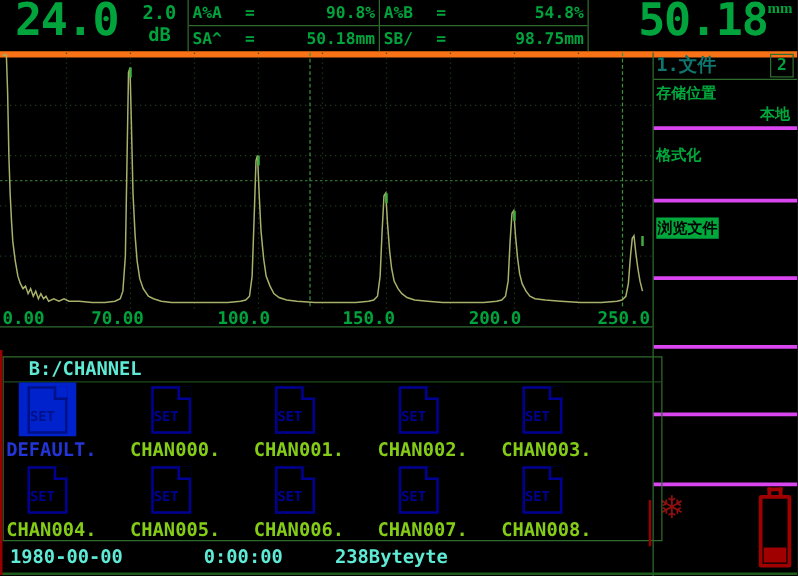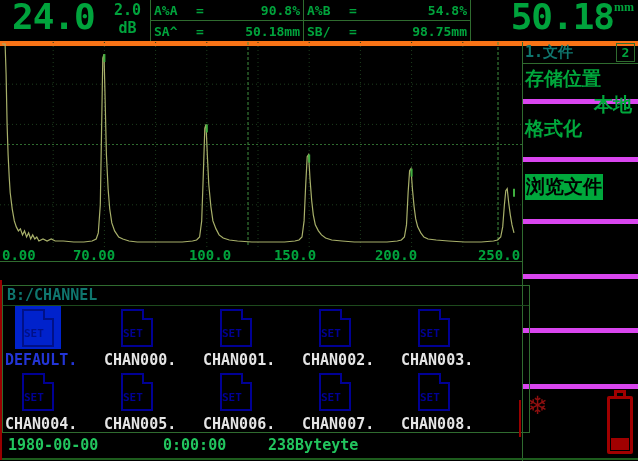--- a/index.html
+++ b/index.html
@@ -25,46 +25,46 @@
   .xlabels{position:absolute;left:0;top:247px;width:522px;height:14px;}
   .xlabel{position:absolute;top:0;font-size:14px;color:#00a33c;transform:translateX(-50%);white-space:nowrap;}
   .xlabel.first{transform:none;}
   .axis-line{position:absolute;left:0;top:261px;width:522px;height:1px;background:#2f6b2f;}
   
   .sidebar{position:absolute;left:522px;top:42px;width:116px;height:419px;border-left:1px solid #2f6b2f;box-sizing:border-box;}
   .sb-header{position:relative;height:21px;border-bottom:1px solid #2f6b2f;}
   .sb-title{position:absolute;left:2px;top:1px;font-size:15px;color:#0f766e;}
   .sb-page{position:absolute;right:3px;top:1px;width:17px;height:17px;border:1px solid #2f6b2f;
            font-size:13px;color:#00a33c;text-align:center;line-height:17px;}
-  .sb-item{position:relative;border-bottom:5px solid #d946ef;box-sizing:border-box;
-           font-size:19px;color:#00a83c;padding:2px 2px 0 2px;}
+  .sb-item{position:relative;border-bottom:3px solid #d946ef;box-sizing:border-box;
+           font-size:12px;color:#00a83c;padding:2px 2px 0 2px;}
   .sb-item .sb-value{text-align:right;padding-right:4px;}
   .sb-sel{background:#00a83c;color:#000;display:inline-block;padding:0 1px;}
   .sb-status{position:relative;height:72px;}
   .freeze-icon{position:absolute;left:4px;top:2px;font-size:25px;color:#8f0f0f;font-family:"DejaVu Sans",sans-serif;}
   .battery{position:absolute;right:5px;top:7px;width:20px;height:52px;border:3px solid #a00000;border-radius:2px;}
   .battery:before{content:"";position:absolute;top:-9px;left:4px;width:6px;height:4px;border:3px solid #a00000;border-bottom:none;}
   .battery-fill{position:absolute;left:1px;right:1px;bottom:1px;height:12px;background:#a00000;}
   
   .dialog{position:absolute;left:2px;top:285px;width:528px;height:148px;border:1px solid #2f6b2f;box-sizing:border-box;}
-  .dlg-path{height:19px;font-size:15px;color:#0f766e;padding-left:4px;border-bottom:1px solid #1d4a1d;}
+  .dlg-path{height:19px;font-size:15px;color:#5eead4;padding-left:20px;border-bottom:1px solid #1d4a1d;}
   .file-grid{position:absolute;left:2px;top:20px;width:520px;}
   .file-cell{position:absolute;width:99px;}
   .icon-wrap{width:46px;height:43px;margin-left:10px;display:flex;align-items:center;justify-content:center;}
   .icon-wrap.sel{background:#0022cc;}
   .set-icon{position:relative;width:28px;height:34px;border:2px solid #000095;color:#000095;}
   .set-icon .fold{position:absolute;top:-2px;right:-2px;width:9px;height:9px;background:#000;
                   border-left:2px solid #000095;border-bottom:2px solid #000095;}
   .set-icon .set-txt{position:absolute;left:0;right:0;bottom:5px;font-size:11px;}
   .icon-wrap.sel .set-icon{border-color:#001188;color:#001188;}
   .icon-wrap.sel .set-icon .fold{background:#0022cc;border-color:#001188;}
-  .file-label{margin-top:2px;font-size:15px;color:#e5e5e5;white-space:nowrap;}
+  .file-label{margin-top:2px;font-size:15px;color:#84cc16;white-space:nowrap;}
   .file-label.sel{color:#2335d6;}
   
-  .statusbar{position:absolute;left:0;top:436px;width:638px;height:22px;font-size:15px;color:#22c55e;}
+  .statusbar{position:absolute;left:0;top:436px;width:638px;height:22px;font-size:15px;color:#5eead4;}
   .sb-date{position:absolute;left:8px;}
   .sb-time{position:absolute;left:163px;}
   .sb-size{position:absolute;left:268px;}
   .bottom-line{position:absolute;left:0;top:458px;width:638px;height:2px;background:#1d5c1d;}
   .edge-red-left{position:absolute;left:0;top:280px;width:2px;height:180px;background:#990000;}
   .edge-red-right{position:absolute;left:519px;top:400px;width:2px;height:37px;background:#990000;}
 </style>
 </head>
 <body>
 
@@ -127,21 +127,21 @@
         <line x1="104.4" y1="12.050000000000011" x2="104.4" y2="20.05000000000001" stroke="#3fae3f" stroke-width="2"></line>
         <line x1="206.8" y1="82.4" x2="206.8" y2="90.4" stroke="#3fae3f" stroke-width="2"></line>
         <line x1="309.2" y1="112.55" x2="309.2" y2="120.55" stroke="#3fae3f" stroke-width="2"></line>
         <line x1="411.6" y1="126.62" x2="411.6" y2="134.62" stroke="#3fae3f" stroke-width="2"></line>
         <line x1="514" y1="146.72" x2="514" y2="154.72" stroke="#3fae3f" stroke-width="2"></line>
       </svg>
   </div>
   <div class="xlabels" id="xlabels">
       <span class="xlabel first" style="left: 2px;">0.00</span>
       <span class="xlabel" style="left: 94px;">70.00</span>
-      <span class="xlabel" style="left: 210px;">100.0</span>
+      <span class="xlabel" style="left: 195px;">100.0</span>
       <span class="xlabel" style="left: 295px;">150.0</span>
       <span class="xlabel" style="left: 396px;">200.0</span>
       <span class="xlabel" style="left: 499px;">250.0</span>
     </div>
   <div class="axis-line"></div>
 
   <div class="sidebar">
     <div class="sb-header">
       <span class="sb-title">1.文件</span>
       <span class="sb-page">2</span>

